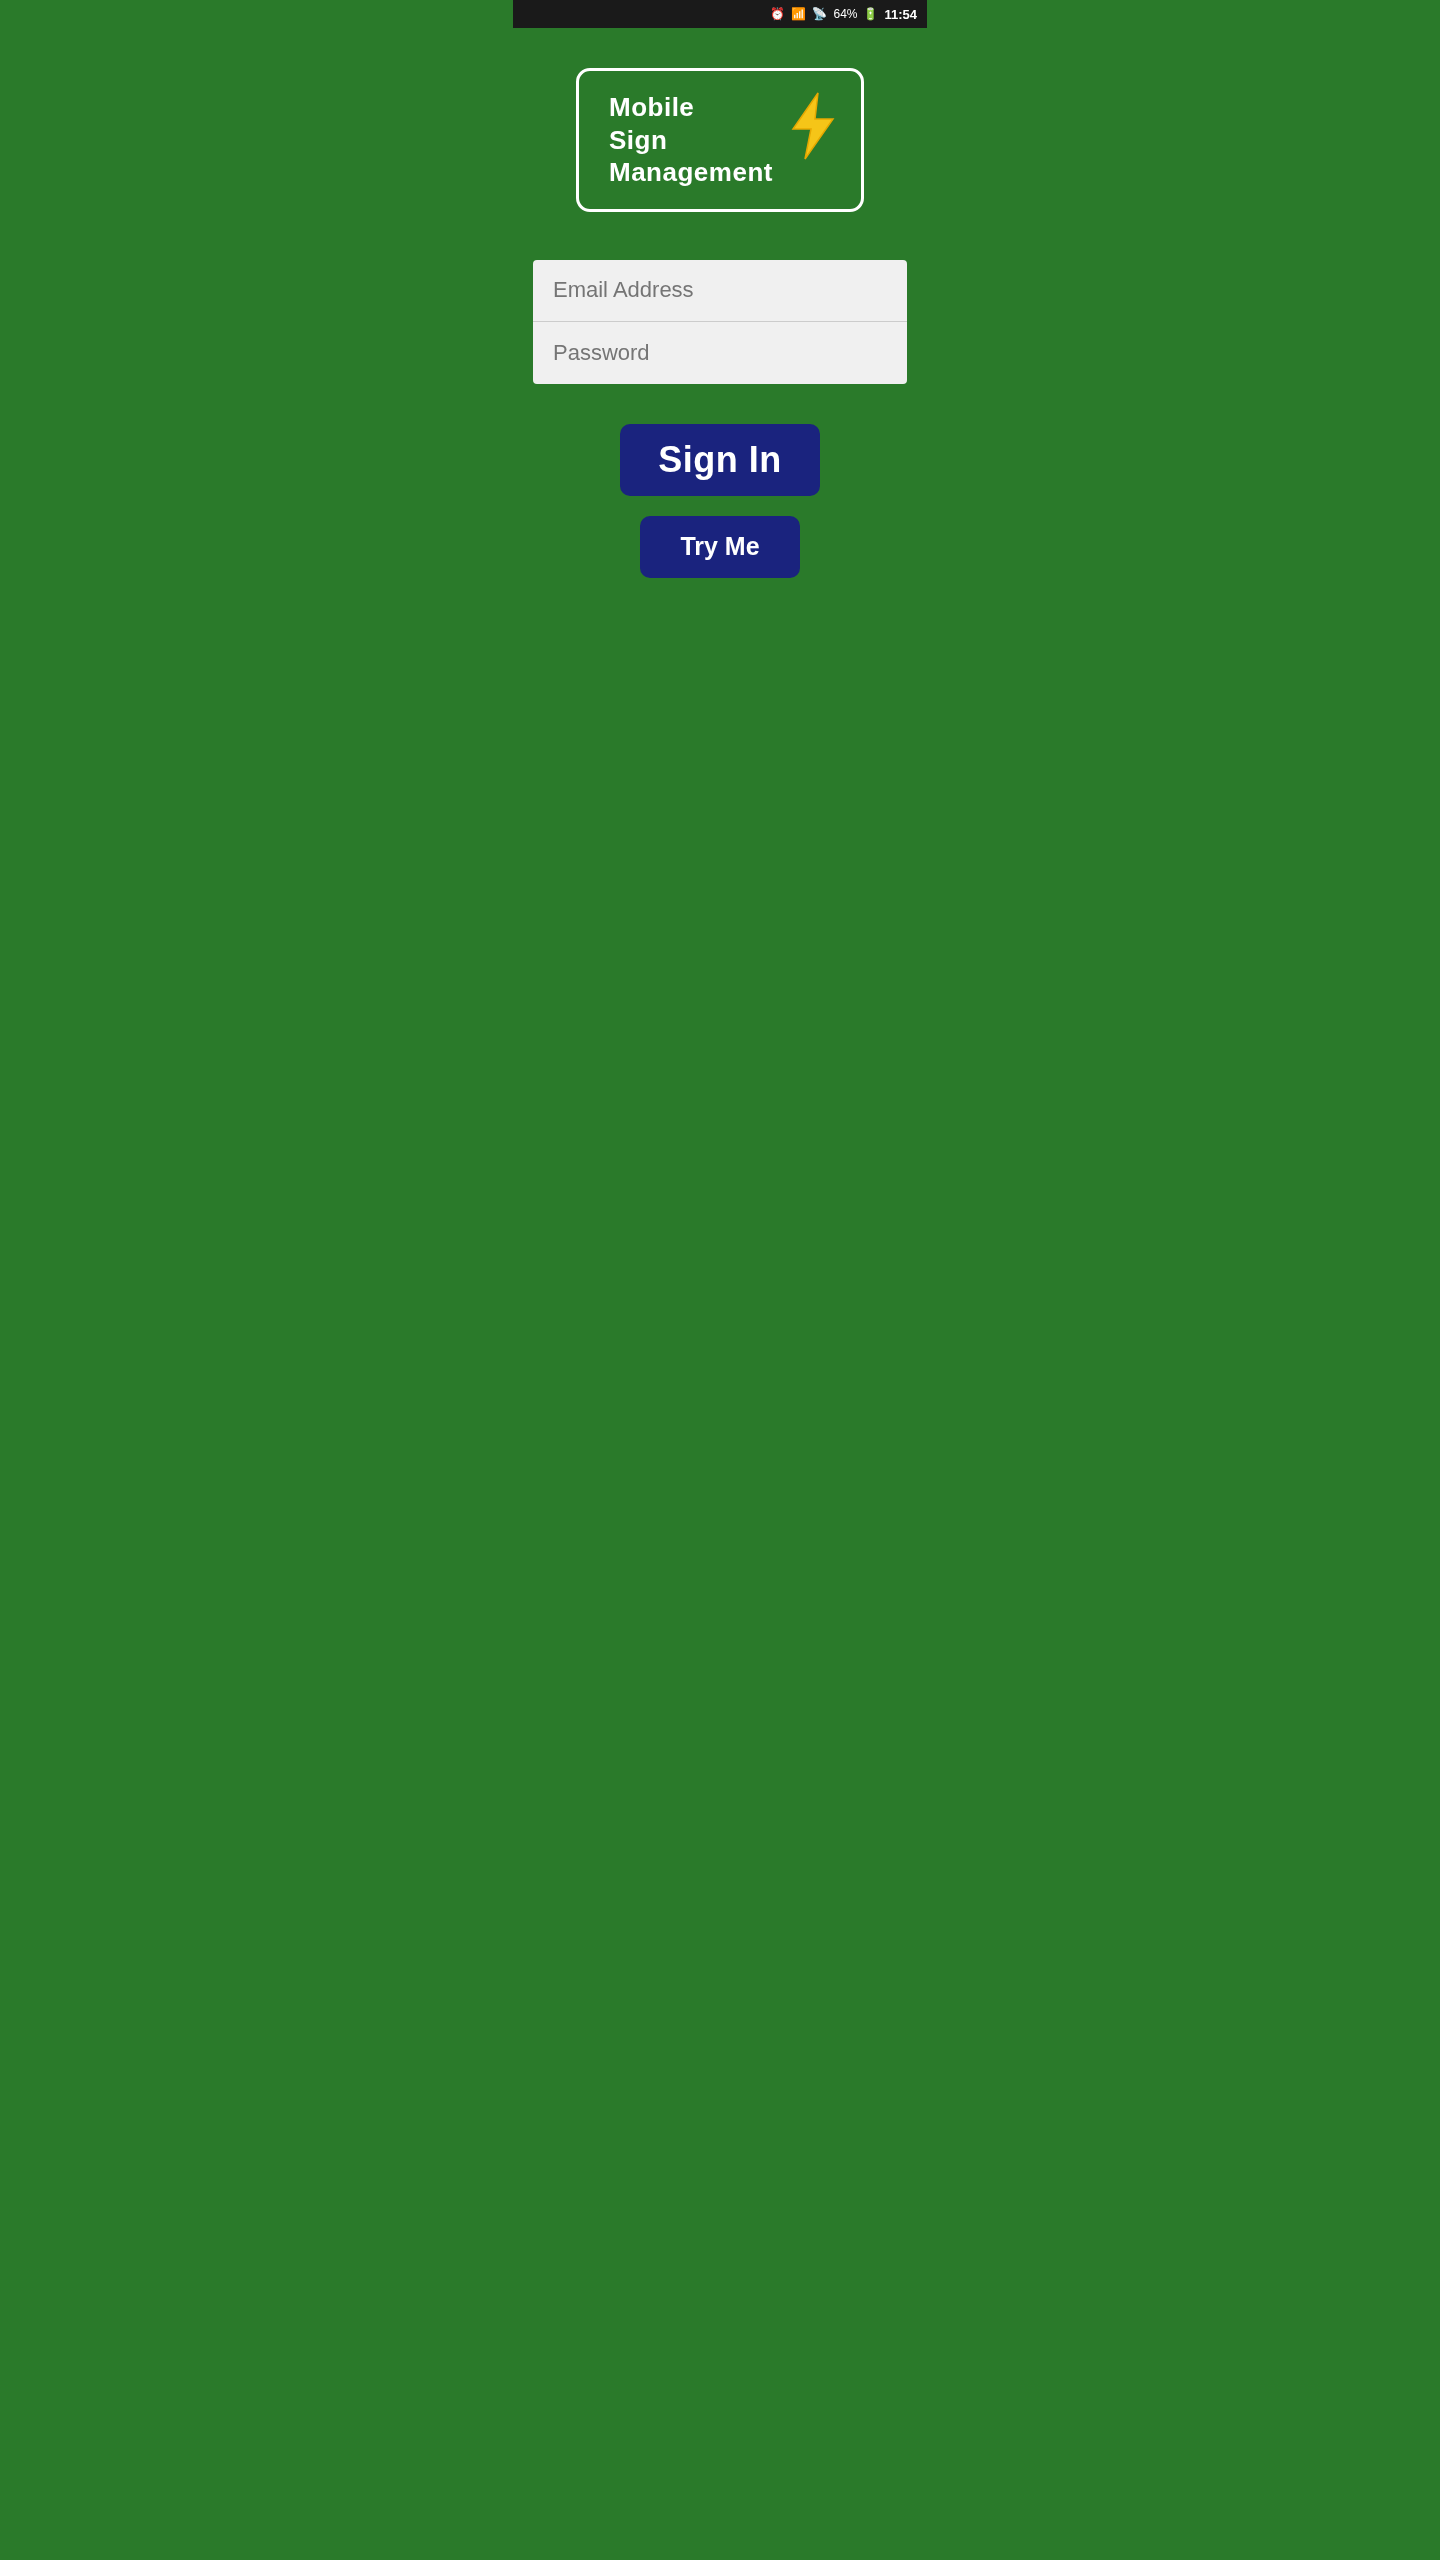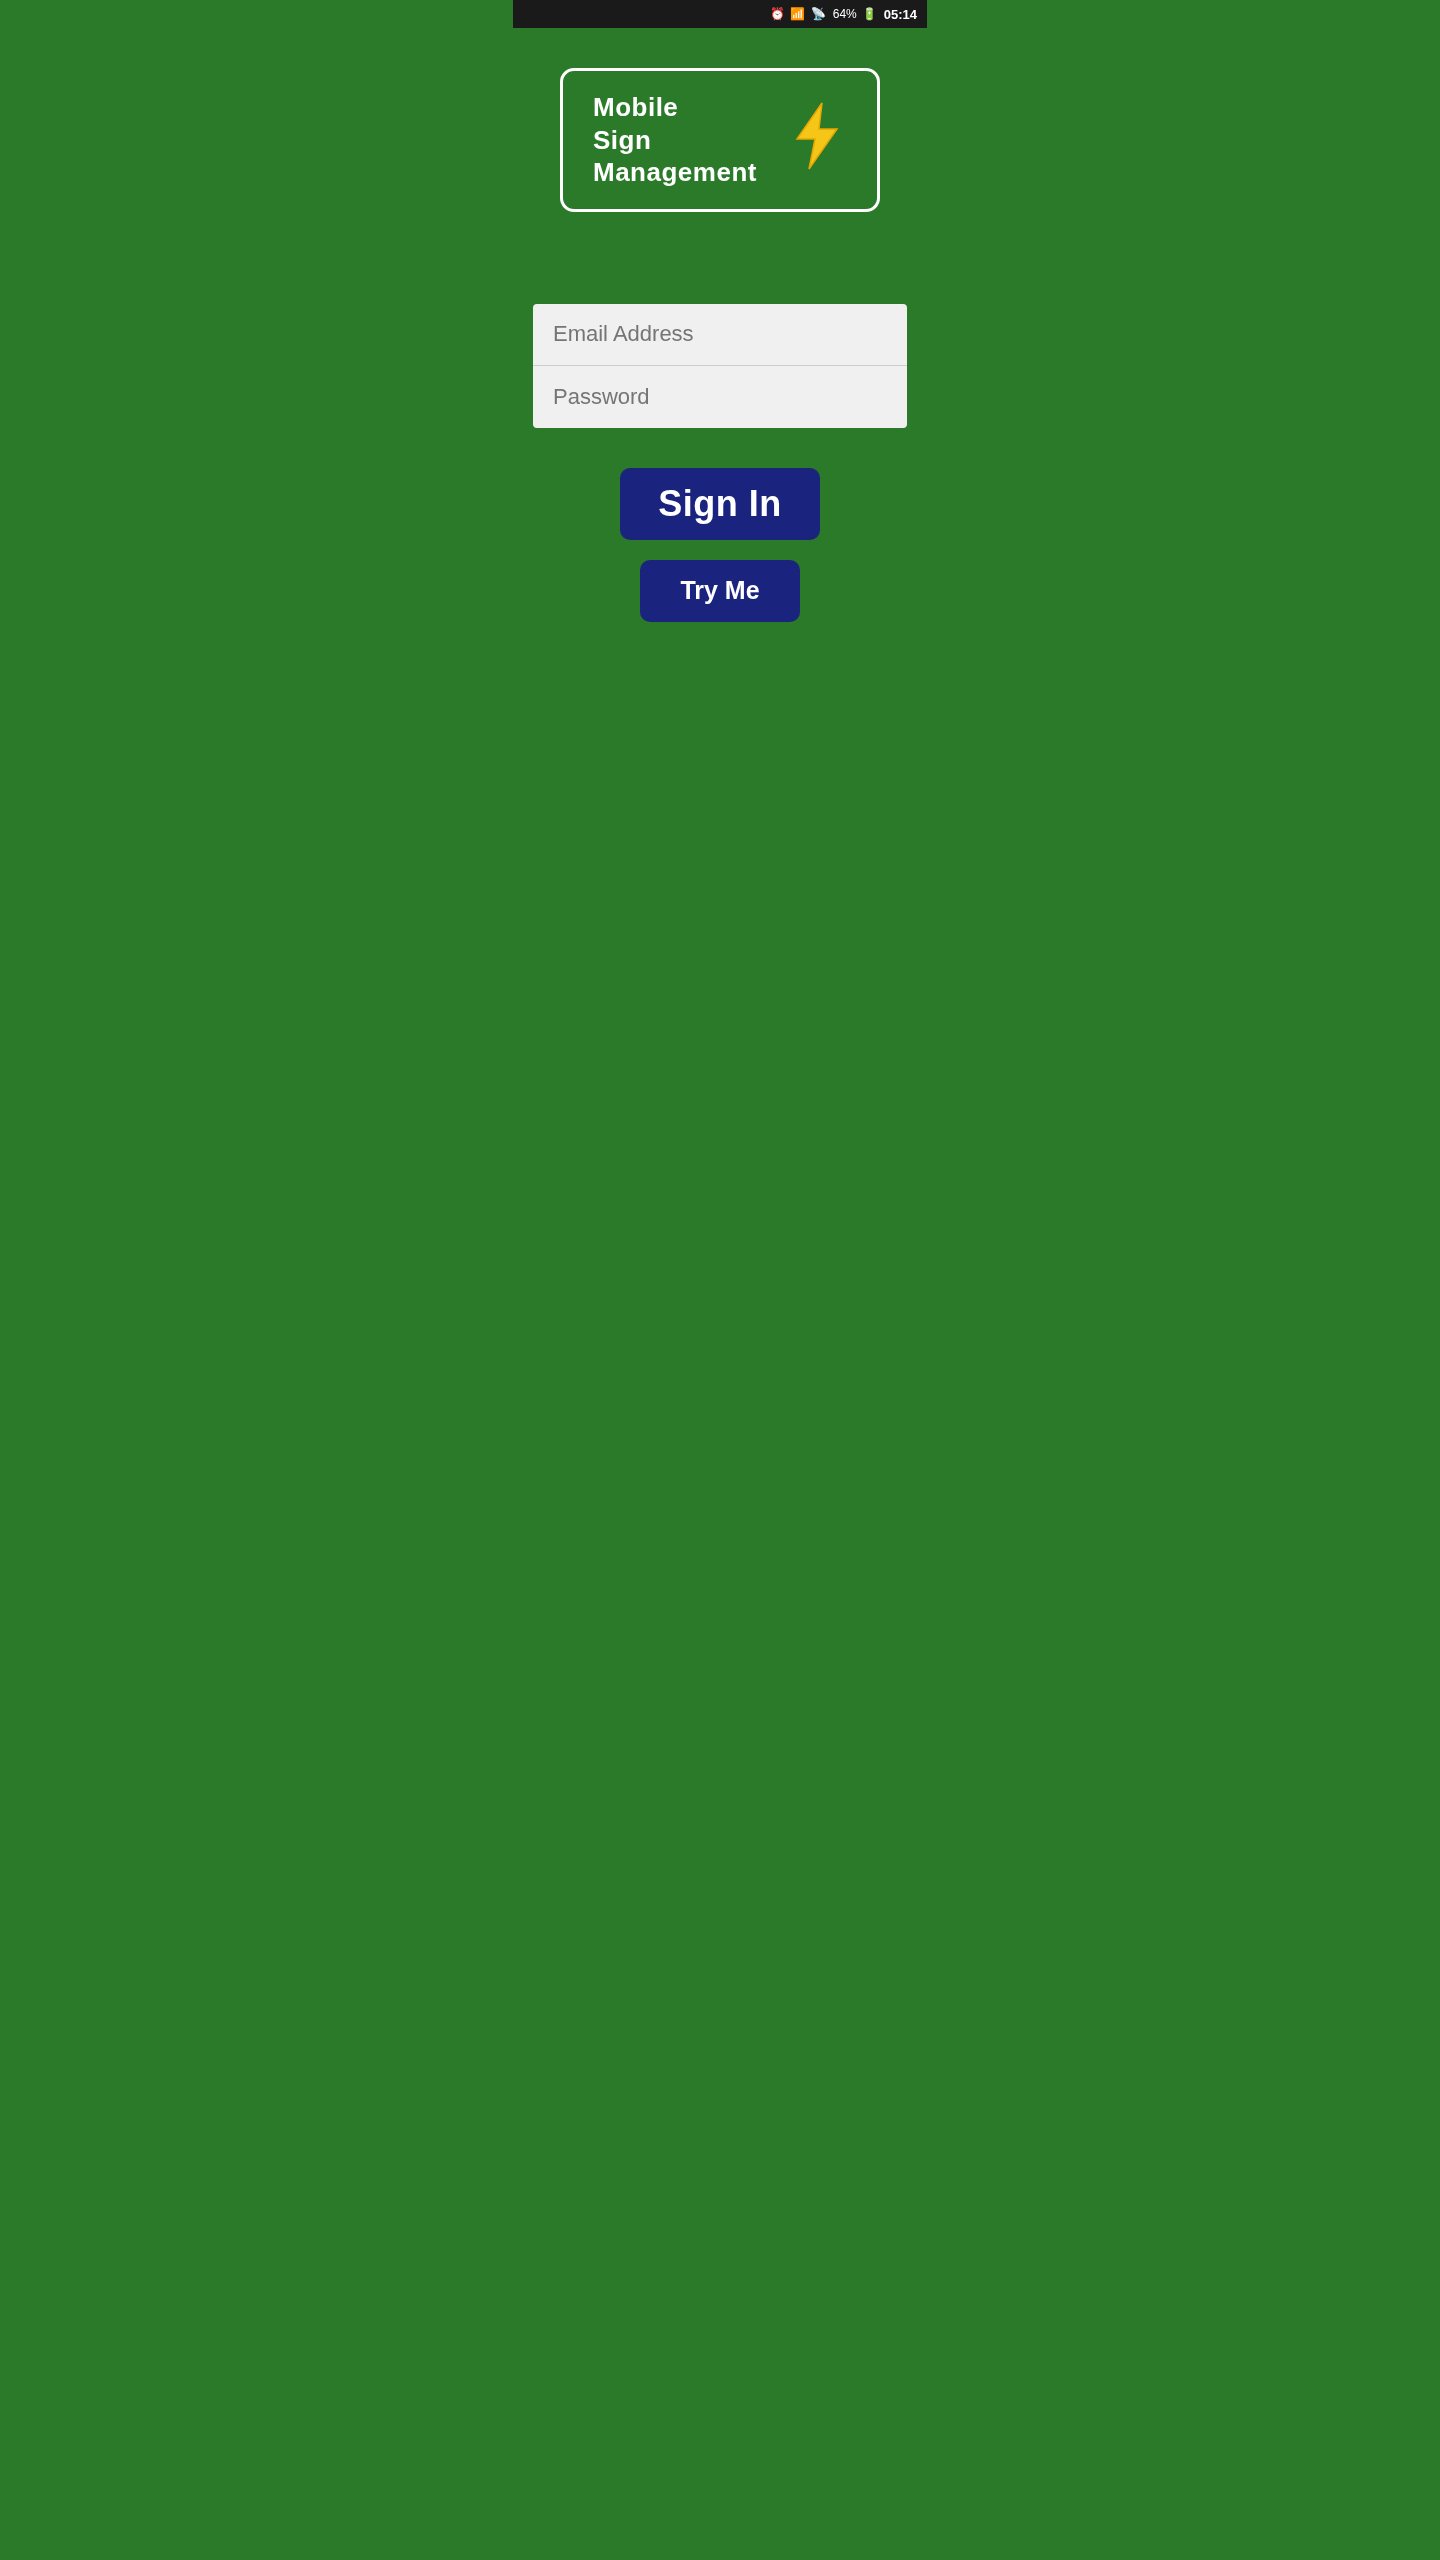--- a/index.html
+++ b/index.html
@@ -60,24 +60,24 @@
       align-items: center;
       padding: 40px 20px 40px;
     }
 
     
     .logo-box {
       border: 3px solid white;
       border-radius: 14px;
       padding: 20px 30px;
       display: flex;
-      align-items: center;
+      align-items: flex-start;
       justify-content: space-between;
-      width: 320px;
-      margin-bottom: 92px;
+      width: 288px;
+      margin-bottom: 48px;
       background-color: #2a7a2a;
     }
 
     .logo-text {
       color: white;
       font-size: 26px;
       font-weight: bold;
       line-height: 1.25;
       letter-spacing: 0.5px;
     }
@@ -149,21 +149,21 @@
   </style>
 </head>
 <body>
 
 <div class="status-bar">
   <span class="status-bar-icon">⏰</span>
   <span class="status-bar-icon">📶</span>
   <span class="status-bar-icon">📡</span>
   <span class="status-bar-battery">64%</span>
   <span class="status-bar-icon">🔋</span>
-  <span class="status-bar-time">05:14</span>
+  <span class="status-bar-time">11:54</span>
 </div>
 
 <div class="main-content">
 
   <div class="logo-box">
     <div class="logo-text">
       <span>Mobile</span><br>
       <span>Sign</span><br>
       <span>Management</span>
     </div>

